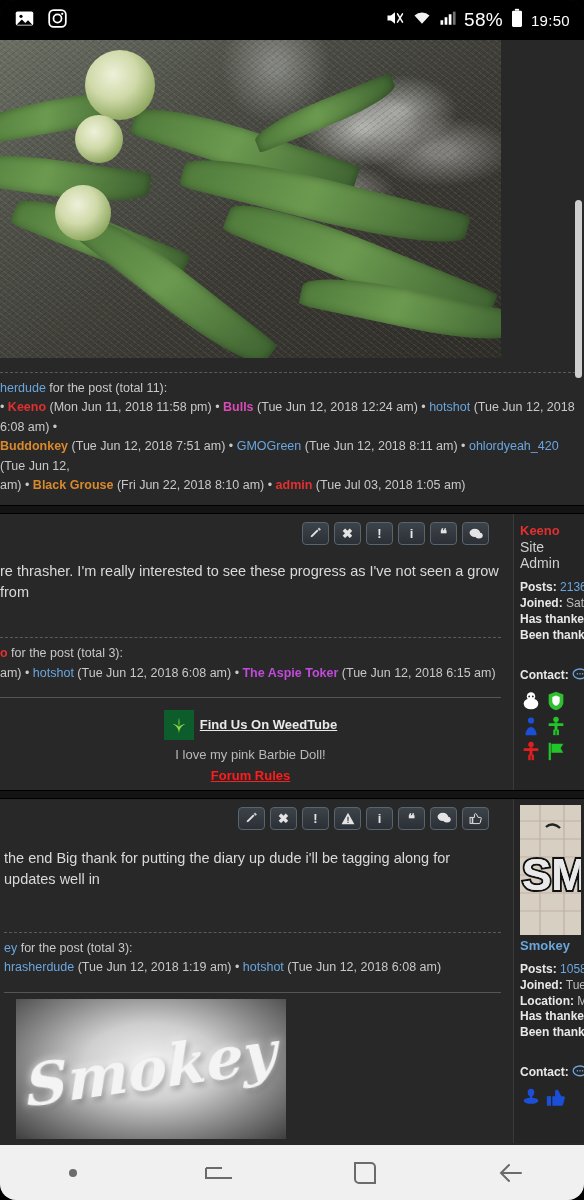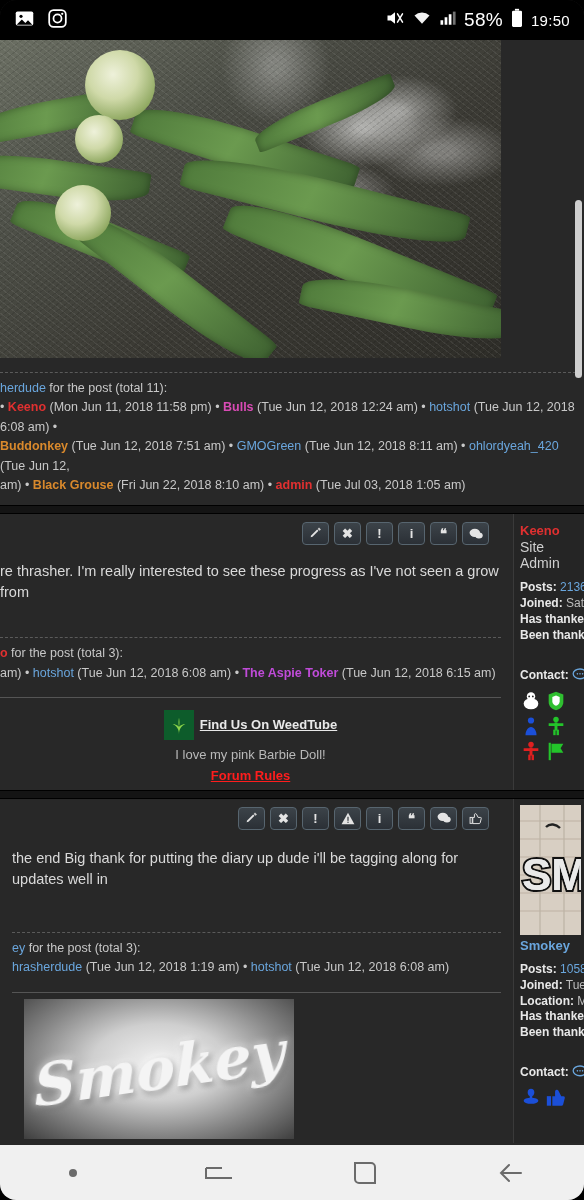--- a/index.html
+++ b/index.html
@@ -366,21 +366,21 @@
                   <ellipse cx="17" cy="12.5" rx="6.5" ry="5.2" fill="#e4e4e4"></ellipse>
                 </svg>
               </div>
             <div class="pbtn">
                 <svg width="13" height="13" viewBox="0 0 24 24">
                   <path d="M7 10h3V4.8A2 2 0 0113.7 4l3.2 6H21a1.6 1.6 0 011.6 2l-2 8a2 2 0 01-2 1.4H7z" fill="none" stroke="#e4e4e4" stroke-width="1.8"></path>
                   <rect x="2" y="10" width="4" height="11" fill="none" stroke="#e4e4e4" stroke-width="1.8"></rect>
                 </svg>
               </div>
           </div>
-          <div class="postbody" style="padding:14px 0 0 12px;">
+          <div class="postbody" style="padding:14px 0 0 4px;">
             <div>the end Big thank for putting the diary up dude i'll be tagging along for updates well in</div>
             <div class="dotted" style="margin-top:42px;"></div>
             <div class="thanks-line">
               <span class="u-blue">ey</span><span> for the post (total 3):</span><br>
               <a class="u-blue">hrasherdude</a>
               <span>(Tue Jun 12, 2018 1:19 am)</span> •
               <a class="u-blue">hotshot</a>
               <span>(Tue Jun 12, 2018 6:08 am)</span>
             </div>
             <div style="border-top:1px solid #555;margin:14px 0 0;"></div>

